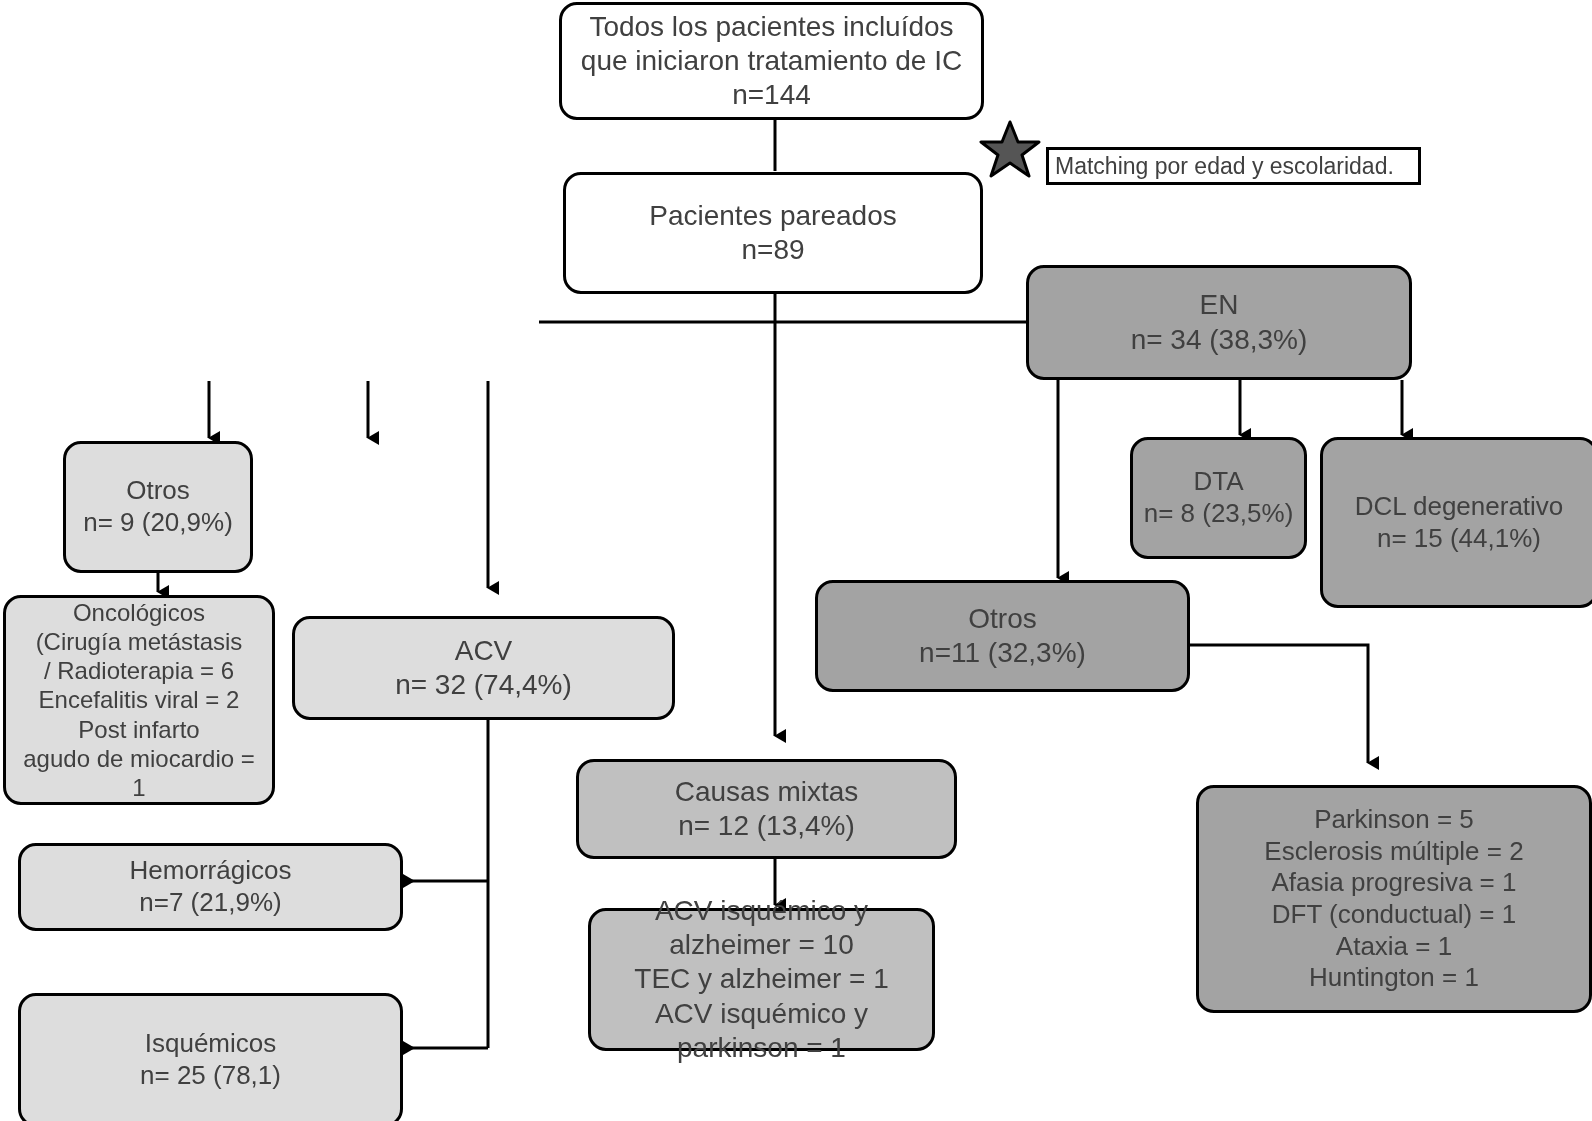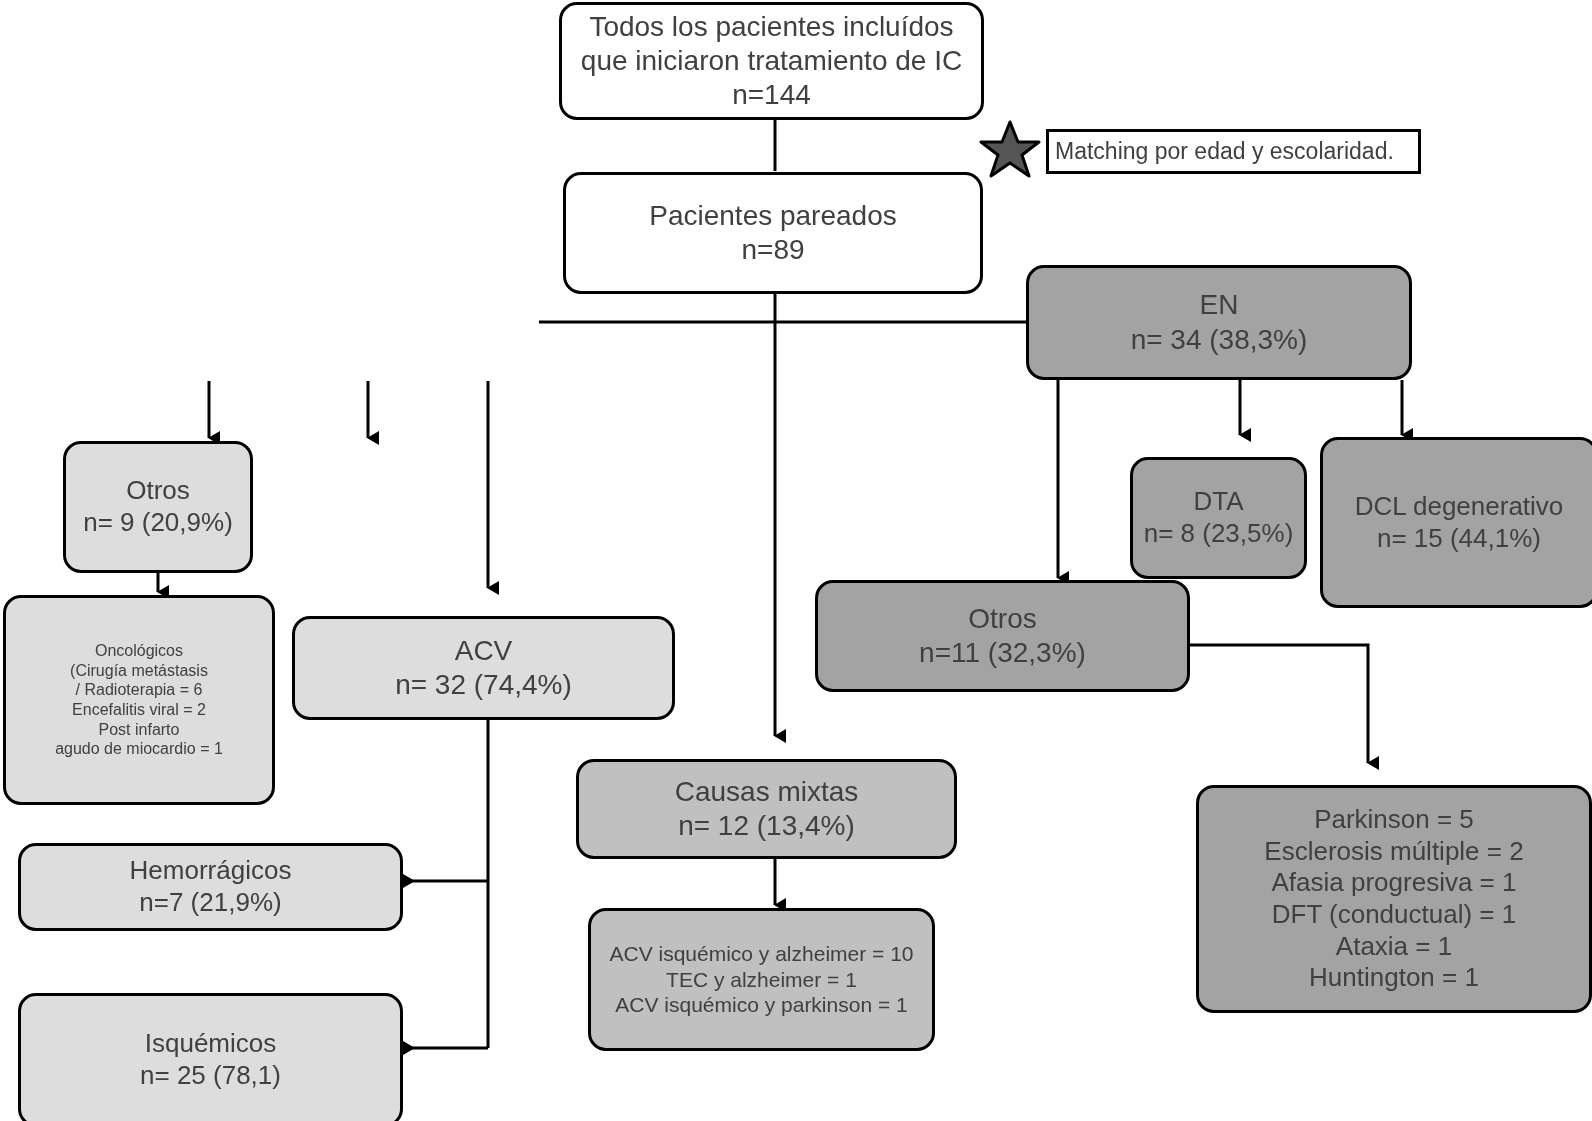--- a/index.html
+++ b/index.html
@@ -29,22 +29,22 @@
     white-space: pre-line;
     padding: 4px 8px;
   }
   .fill-white  { background: #ffffff; }
   .fill-light  { background: #dddddd; }
   .fill-mid    { background: #c0c0c0; }
   .fill-dark   { background: #a3a3a3; }
 
   .t28 { font-size: 28px; }
   .t26 { font-size: 26px; }
-  .t22 { font-size: 16px; }
-  .t21 { font-size: 21px; }
+  .t22 { font-size: 24px; }
+  .t21 { font-size: 28px; }
 
   .note-box {
     position: absolute;
     box-sizing: border-box;
     border: 3px solid #000000;
     background: #ffffff;
     display: flex;
     align-items: center;
     justify-content: flex-start;
     padding: 2px 6px;
@@ -113,21 +113,21 @@
 
   <div class="node fill-white t28" style="left:563px; top:172px; width:420px; height:122px;">Pacientes pareados
 n=89</div>
 
   <span class="star" style="left:979px; top:120px; width:62px; height:60px;">
     <svg viewBox="0 0 62 60" width="62" height="60">
       <polygon points="31,2 39,22 60,22 43,35 50,56 31,43 12,56 19,35 2,22 23,22" fill="#555555" stroke="#000000" stroke-width="3" stroke-linejoin="round"></polygon>
     </svg>
   </span>
 
-  <div class="note-box" style="left:1046px; top:129px; width:375px; height:45px;">Matching por edad y escolaridad.</div>
+  <div class="note-box" style="left:1046px; top:147px; width:375px; height:38px;">Matching por edad y escolaridad.</div>
 
 
   <div class="node fill-dark t28" style="left:1026px; top:265px; width:386px; height:115px;">EN
 n= 34 (38,3%)</div>
 
   <div class="node fill-light t26" style="left:63px; top:441px; width:190px; height:132px;">Otros
 n= 9 (20,9%)</div>
 
 
   <div class="node fill-light t28" style="left:292px; top:591px; width:383px; height:104px;margin-top:25px;">ACV
@@ -149,21 +149,21 @@
   <div class="node fill-mid t28" style="left:576px; top:759px; width:381px; height:100px;">Causas mixtas
 n= 12 (13,4%)</div>
 
   <div class="node fill-mid t21" style="left:588px; top:908px; width:347px; height:143px;">ACV isquémico y alzheimer = 10
 TEC y alzheimer = 1
 ACV isquémico y parkinson = 1</div>
 
   <div class="node fill-dark t28" style="left:815px; top:580px; width:375px; height:112px;">Otros
 n=11 (32,3%)</div>
 
-  <div class="node fill-dark t26" style="left:1130px; top:437px; width:177px; height:122px;margin-top:20px;">DTA
+  <div class="node fill-dark t26" style="left:1130px; top:437px; width:177px; height:122px;">DTA
 n= 8 (23,5%)</div>
 
   <div class="node fill-dark t26" style="left:1320px; top:437px; width:278px; height:171px;">DCL degenerativo
 n= 15 (44,1%)</div>
 
   <div class="node fill-dark t26" style="left:1196px; top:785px; width:396px; height:228px;">Parkinson = 5
 Esclerosis múltiple = 2
 Afasia progresiva = 1
 DFT (conductual) = 1
 Ataxia = 1

